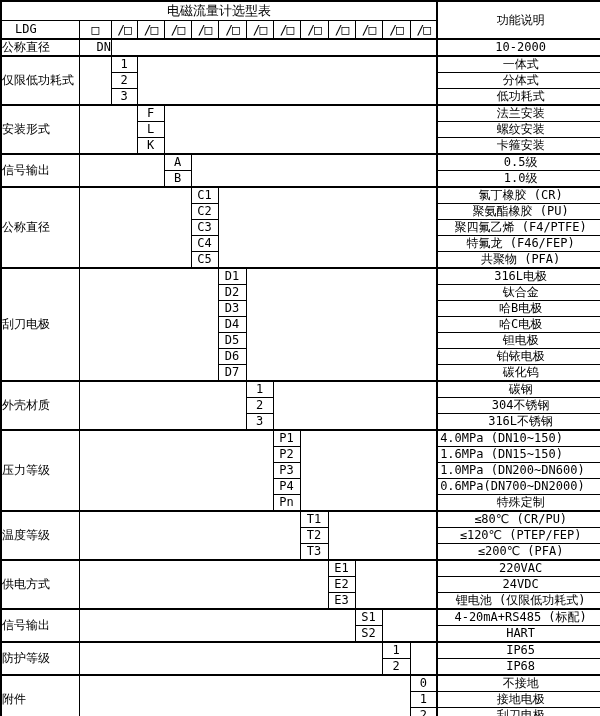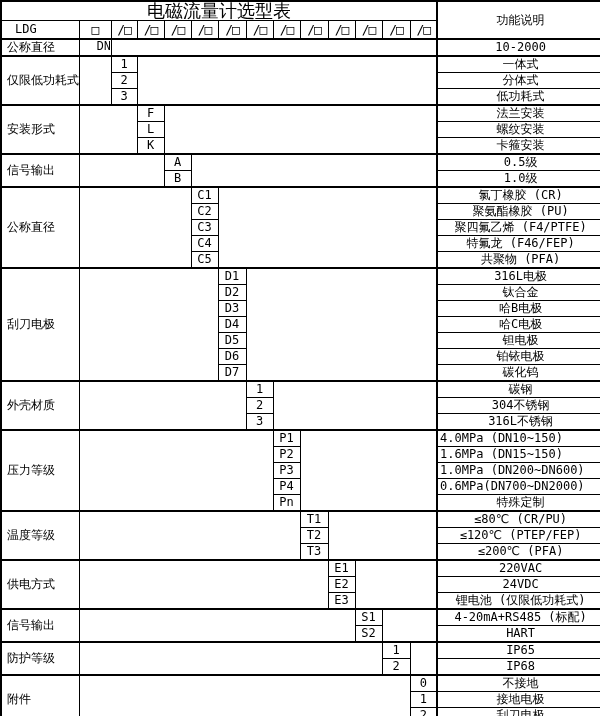--- a/index.html
+++ b/index.html
@@ -19,24 +19,24 @@
     line-height:15px;
     text-align:center;
     vertical-align:middle;
     padding:0;
     overflow:hidden;
     white-space:nowrap;
   }
   tr{height:16px;}
   tr.hd{height:19px;}
   tr.sec > td{border-top:2px solid #000;}
-  td.title{font-size:18px;}
-  td.lbl{text-align:left;padding-left:5px;}
+  td.title{font-size:13px;}
+  td.lbl{text-align:left;}
   td.model{text-align:left;padding-left:13px;}
-  td.dn{text-align:right;padding-left:17px;font-family:Liberation Mono, monospace;}
+  td.dn{text-align:right;padding-left:17px;}
   td.fn{border-left:2px solid #000;}
   td.la{text-align:left;padding-left:2px;}
   td.box{font-size:13px;letter-spacing:-1px;}
 </style>
 </head>
 <body>
 
 <table class="sel">
   <colgroup>
     <col style="width:78px">

